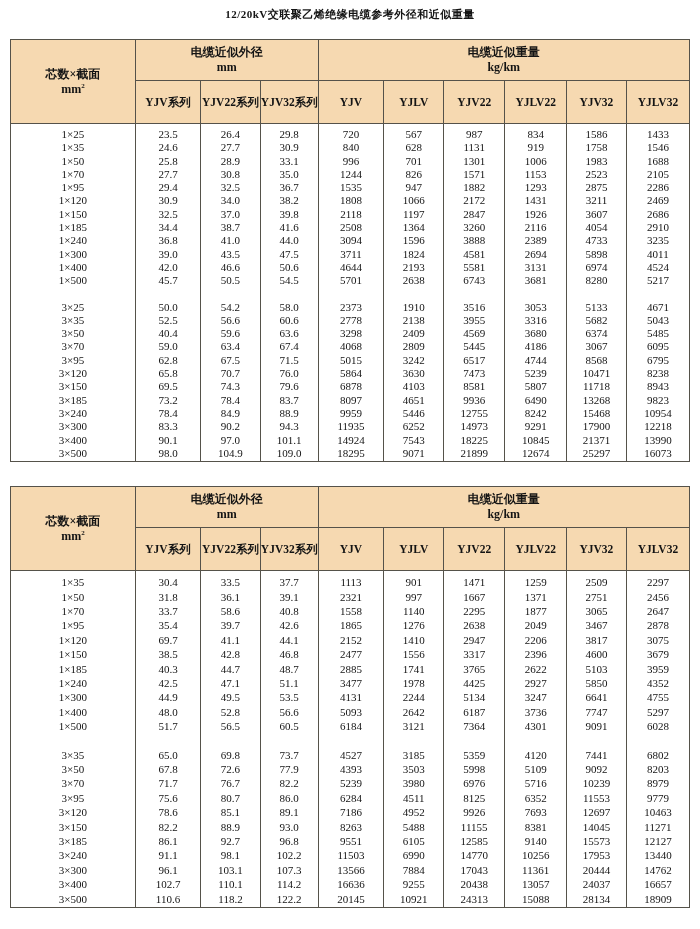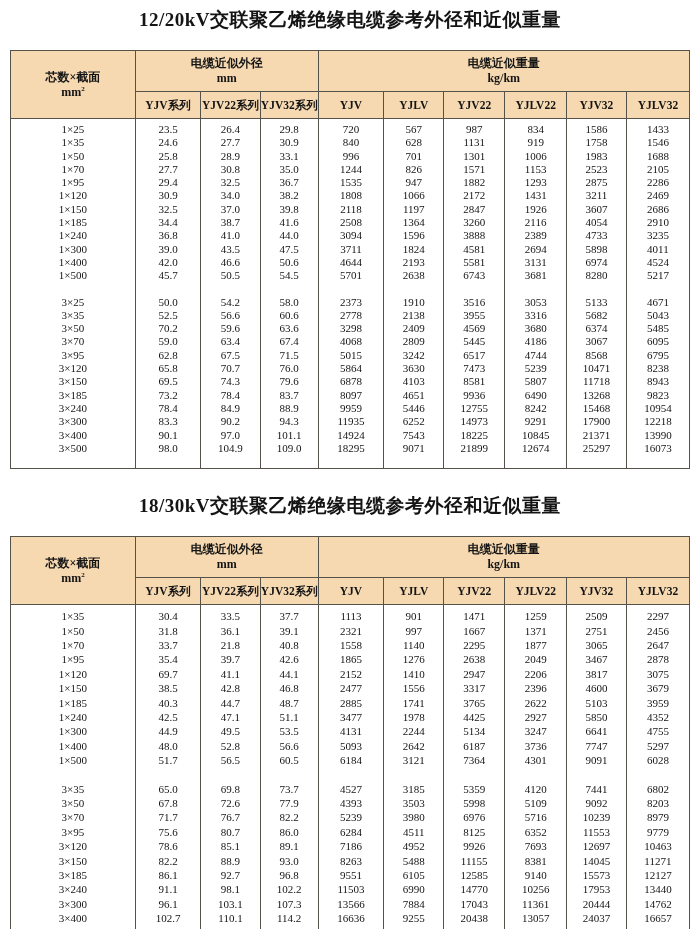--- a/index.html
+++ b/index.html
@@ -17,21 +17,21 @@
     width:700px;
   }
   .page{
     width:700px;
     min-height:929px;
     padding-top:7px;
   }
   .doc-title{
     margin:0 0 17px 0;
     text-align:center;
-    font-size:19px;
+    font-size:11px;
     font-weight:bold;
     letter-spacing:0.5px;
   }
   .table-section-2{
     margin-top:24px;
   }
   table.spec-table{
     width:680px;
     margin:0 auto;
     border-collapse:collapse;
@@ -42,42 +42,42 @@
     background:var(--header-bg);
     border:1px solid var(--border-color);
     font-weight:bold;
     text-align:center;
     padding:1px 0;
     font-size:12px;
     line-height:15px;
   }
   table.spec-table tr.header-group-row th{height:41px;}
   table.spec-table tr.header-sub-row th{
-    height:27px;
+    height:43px;
     font-size:11.5px;
     letter-spacing:0;
     padding:0;
     overflow:hidden;
     white-space:nowrap;
   }
   table.spec-table th sup{font-size:7px; line-height:0;}
   table.spec-table td{
     border-left:1px solid var(--border-color);
     border-right:1px solid var(--border-color);
     border-top:none;
     border-bottom:none;
     text-align:center;
     font-size:11px;
     padding:0;
     white-space:nowrap;
   }
   table.table-0 td{line-height:13.3px;}
   table.table-1 td{line-height:14.4px;}
   table.spec-table tbody tr:first-child td{padding-top:4px;margin-top:28px;}
-  table.spec-table tbody tr:last-child td{padding-bottom:13px;}
+  table.spec-table tbody tr:last-child td{padding-bottom:1px;}
   table.table-0 tr.gap-row td{height:13px;}
   table.table-1 tr.gap-row td{height:14px;}
   
   col.c-core{width:18.4%;}
   col.c-d1{width:9.6%;}
   col.c-d2{width:8.8%;}
   col.c-d3{width:8.5%;}
   col.c-w1{width:9.7%;}
   col.c-w2{width:8.8%;}
   col.c-w3{width:9.0%;}
@@ -308,21 +308,21 @@
             <td>60.6</td>
             <td>2778</td>
             <td>2138</td>
             <td>3955</td>
             <td>3316</td>
             <td>5682</td>
             <td>5043</td>
           </tr>
           <tr>
             <td>3×50</td>
-            <td>70.2</td>
+            <td>40.4</td>
             <td>59.6</td>
             <td>63.6</td>
             <td>3298</td>
             <td>2409</td>
             <td>4569</td>
             <td>3680</td>
             <td>6374</td>
             <td>5485</td>
           </tr>
           <tr>
@@ -431,21 +431,20 @@
             <td>21899</td>
             <td>12674</td>
             <td>25297</td>
             <td>16073</td>
           </tr>
         </tbody>
     </table>
   </section>
 
   <section class="table-section table-section-2">
-    <h1 class="doc-title">18/30kV交联聚乙烯绝缘电缆参考外径和近似重量</h1>
     <table class="spec-table table-1">
       <colgroup>
         <col class="c-core">
           <col class="c-d1">
           <col class="c-d2">
           <col class="c-d3">
         <col class="c-w1">
           <col class="c-w2">
           <col class="c-w3">
           <col class="c-w4">
@@ -500,21 +499,21 @@
             <td>2321</td>
             <td>997</td>
             <td>1667</td>
             <td>1371</td>
             <td>2751</td>
             <td>2456</td>
           </tr>
           <tr>
             <td>1×70</td>
             <td>33.7</td>
-            <td>21.8</td>
+            <td>58.6</td>
             <td>40.8</td>
             <td>1558</td>
             <td>1140</td>
             <td>2295</td>
             <td>1877</td>
             <td>3065</td>
             <td>2647</td>
           </tr>
           <tr>
             <td>1×95</td>

